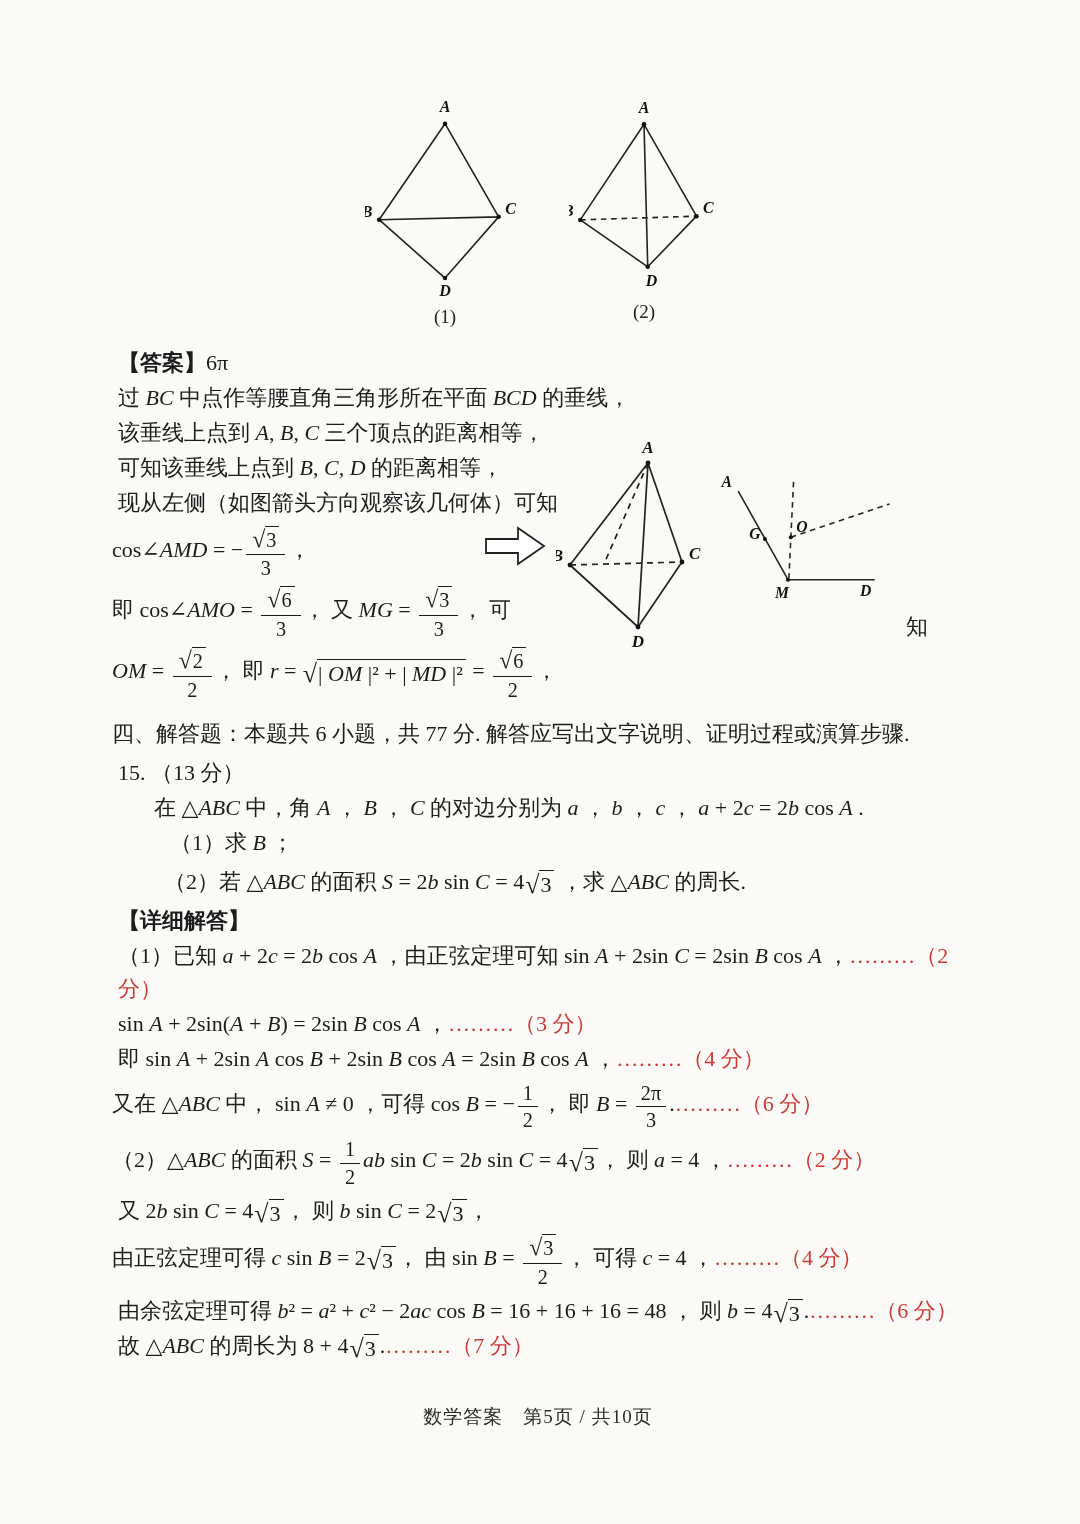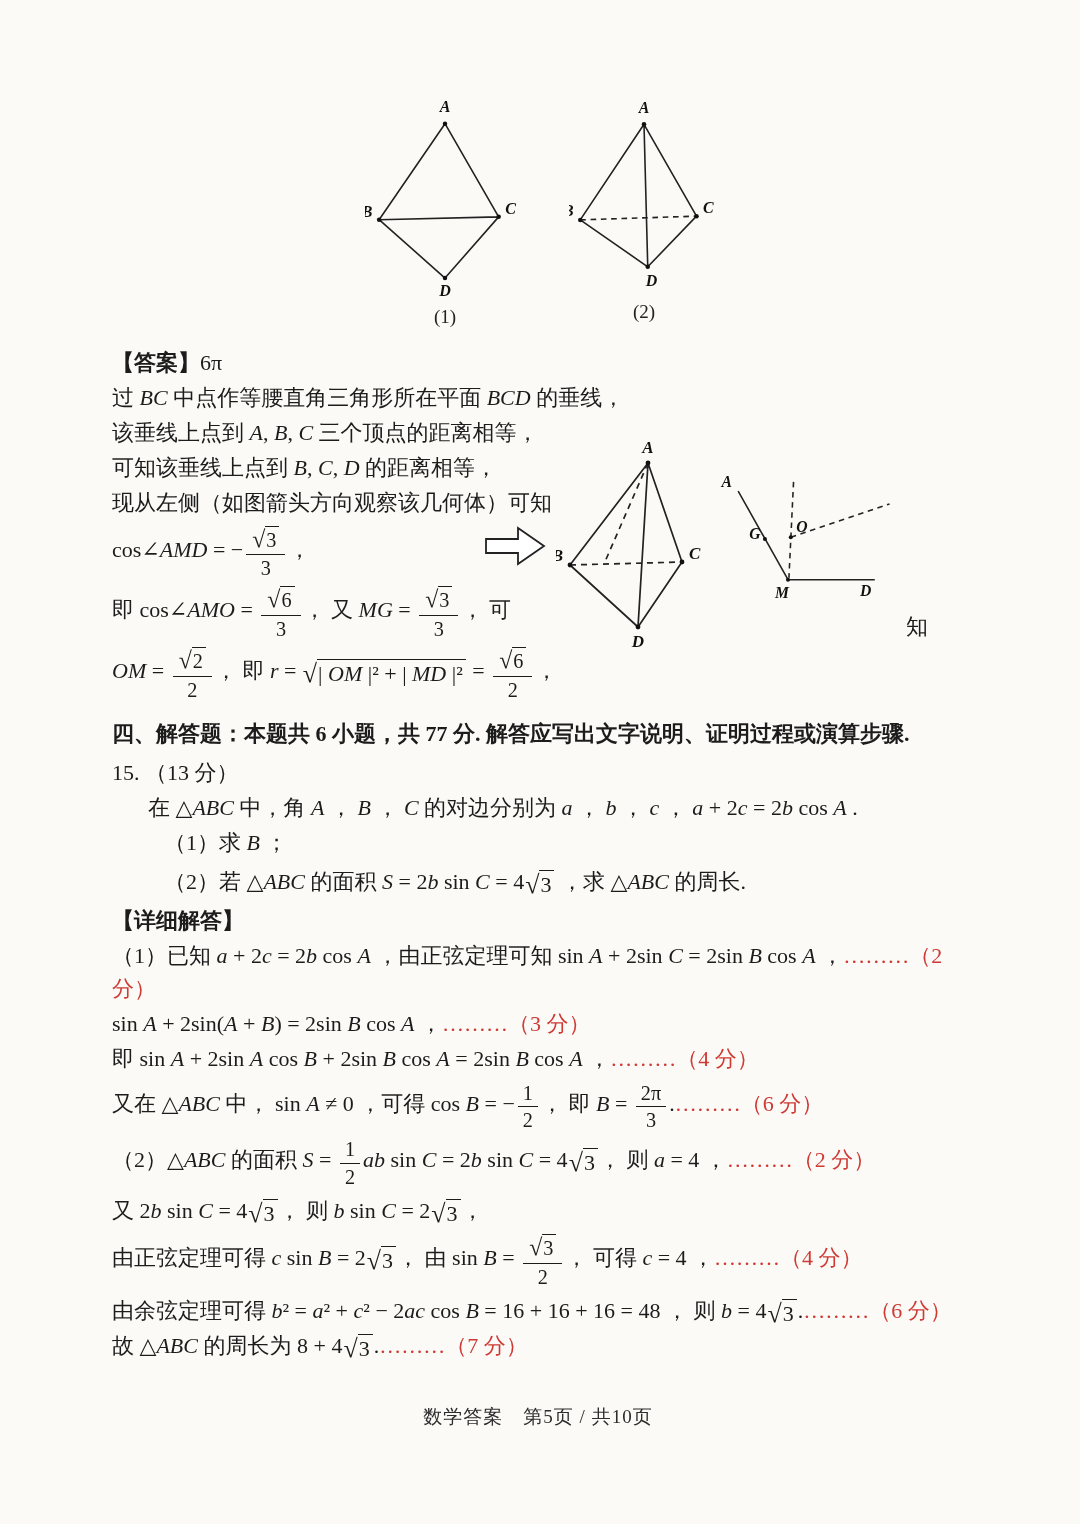--- a/index.html
+++ b/index.html
@@ -6,26 +6,26 @@
   .page{
     position:relative;width:1080px;height:1524px;margin:0 auto;
     background:#fbfaf7;overflow:hidden;color:#1c1c1c;
     font-family:"Liberation Serif","DejaVu Serif",serif;
   }
   .content{position:absolute;left:112px;top:96px;width:860px;font-size:22px;line-height:1.5;}
   .figs-top{display:flex;justify-content:center;align-items:flex-start;gap:44px;margin-bottom:14px;}
   .figblock{display:flex;flex-direction:column;align-items:center;}
   .figcap{font-size:19px;margin-top:2px;color:#222;}
   svg text{font-family:"Liberation Serif","DejaVu Serif",serif;font-style:italic;font-weight:700;font-size:17px;fill:#111;}
-  .line{margin:2px 0;}
+  .line{margin:2px 6px;}
   .fline{margin:6px 0;}
   .btag{font-weight:700;}
   .indent1{padding-left:36px;}
   .indent2{padding-left:52px;}
-  .section-title{font-weight:700;margin:16px 0 6px 0;}
+  .section-title{font-weight:400;margin:16px 0 6px 0;}
   .score{color:#cf3a34;}
   i{font-style:italic;}
   .frac{display:inline-flex;flex-direction:column;vertical-align:middle;text-align:center;margin:0 3px;font-size:0.92em;line-height:1.1;}
   .fnum{display:block;padding:1px 5px 2px 5px;border-bottom:1.6px solid currentColor;}
   .fden{display:block;padding-top:2px;}
   .sqrt{display:inline-flex;align-items:flex-start;vertical-align:middle;margin:0 1px;}
   .rsign{font-size:1.18em;line-height:1;transform:translateY(2px);}
   .rad{border-top:1.6px solid currentColor;padding:1px 3px 0 1px;line-height:1.2;}
   .solution{position:relative;}
   .mid-fig{position:absolute;left:372px;top:60px;width:492px;display:flex;align-items:center;gap:10px;}

